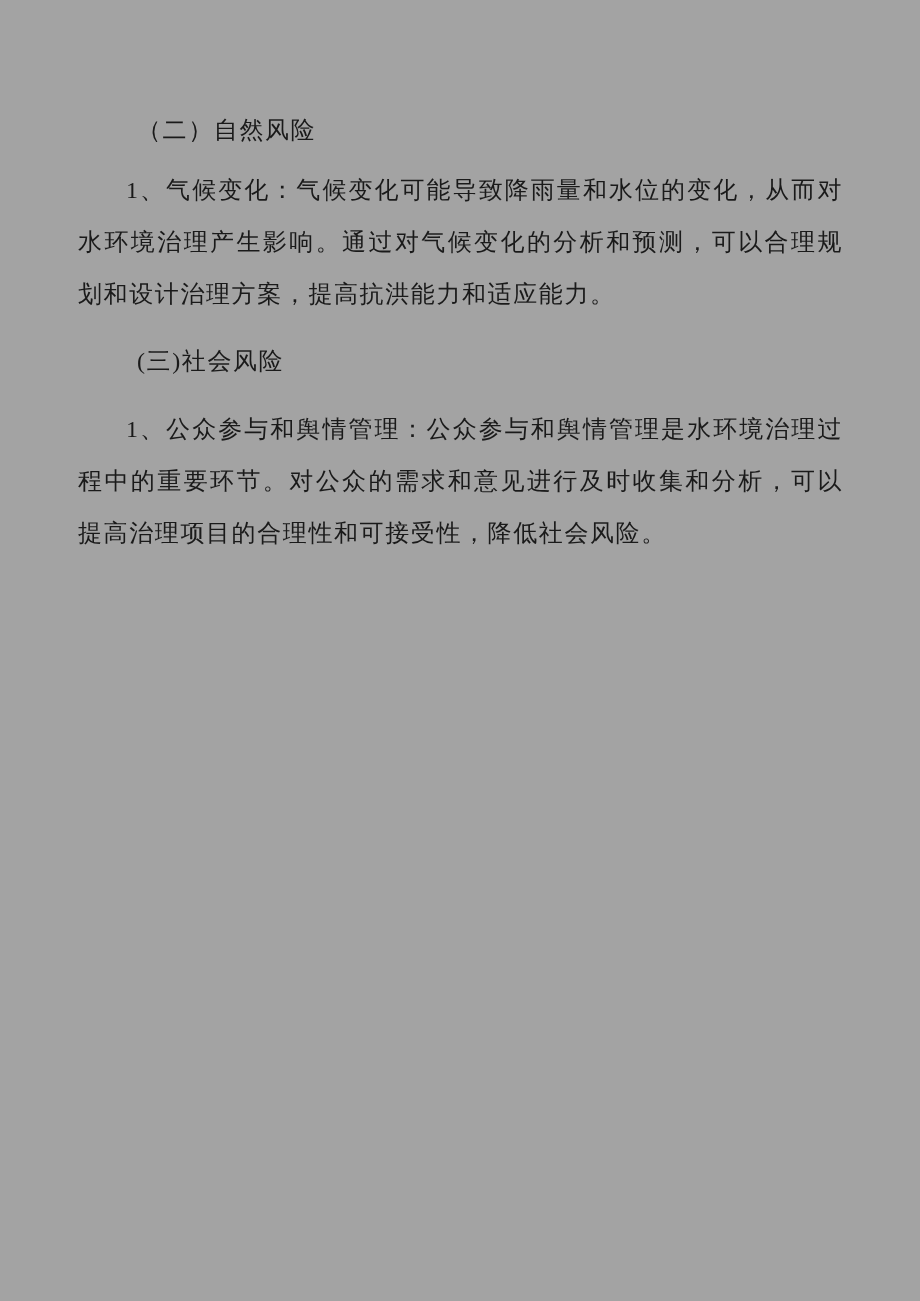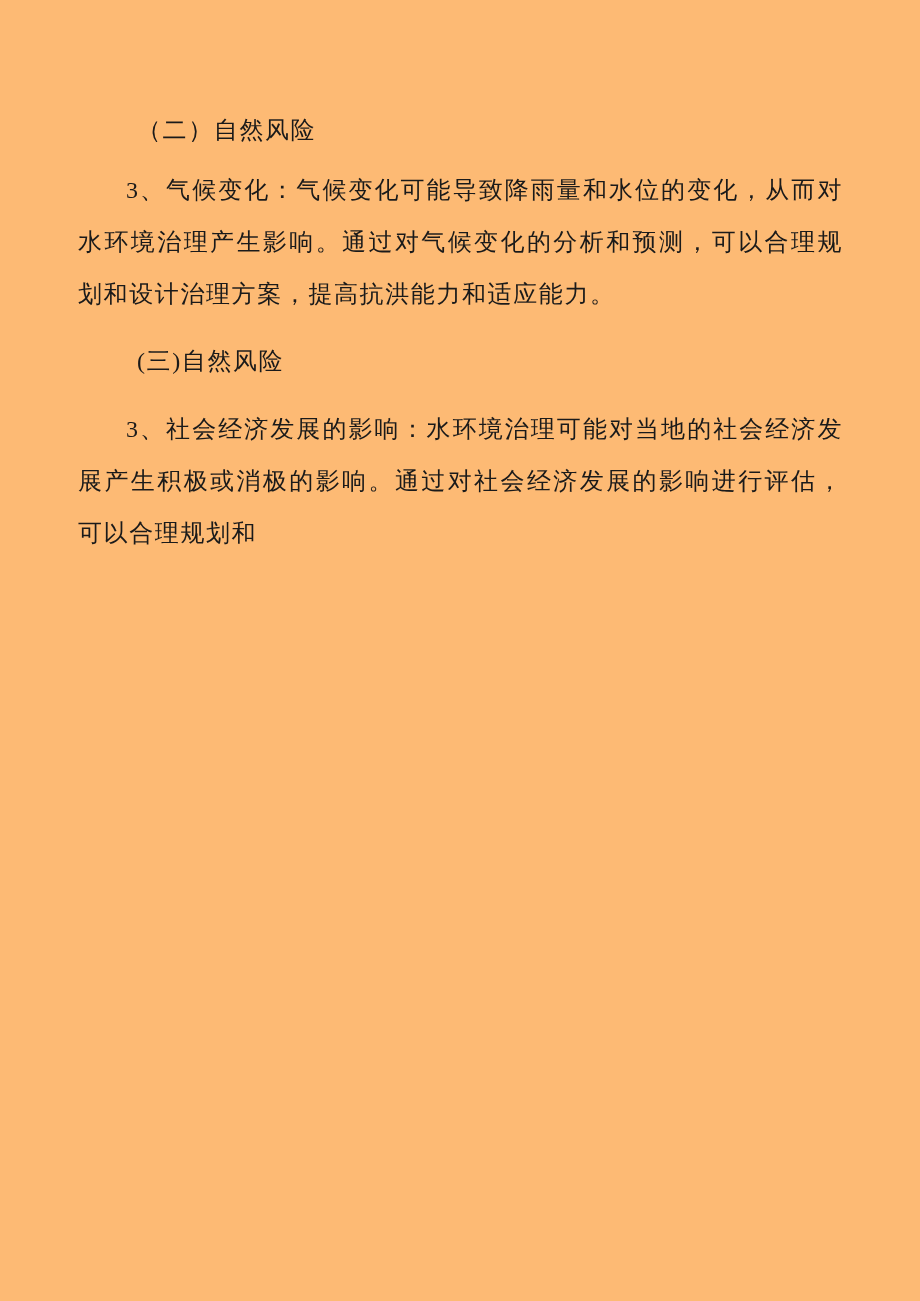--- a/index.html
+++ b/index.html
@@ -5,21 +5,21 @@
   html, body {
     margin: 0;
     padding: 0;
     background: #ffffff;
   }
   .page {
     position: relative;
     width: 920px;
     height: 1301px;
     box-sizing: border-box;
-    background: #fdba74;
+    background: #a3a3a3;
     padding: 104px 77px 40px 78px;
     overflow: hidden;
     font-family: "Liberation Serif", serif;
     font-size: 24px;
     color: #1a1a1a;
   }
   .doc-body {
     width: 100%;
   }
   .doc-paragraph {
@@ -38,17 +38,17 @@
     margin-top: 0;
     margin-bottom: 8px;
   }
 </style>
 </head>
 <body>
 
 <div class="page">
   <div class="doc-body">
       <p class="doc-paragraph doc-heading">（二）自然风险</p>
-      <p class="doc-paragraph">3、气候变化：气候变化可能导致降雨量和水位的变化，从而对水环境治理产生影响。通过对气候变化的分析和预测，可以合理规划和设计治理方案，提高抗洪能力和适应能力。</p>
-      <p class="doc-paragraph doc-heading">(三)自然风险</p>
-      <p class="doc-paragraph">3、社会经济发展的影响：水环境治理可能对当地的社会经济发展产生积极或消极的影响。通过对社会经济发展的影响进行评估，可以合理规划和</p>
+      <p class="doc-paragraph">1、气候变化：气候变化可能导致降雨量和水位的变化，从而对水环境治理产生影响。通过对气候变化的分析和预测，可以合理规划和设计治理方案，提高抗洪能力和适应能力。</p>
+      <p class="doc-paragraph doc-heading">(三)社会风险</p>
+      <p class="doc-paragraph">1、公众参与和舆情管理：公众参与和舆情管理是水环境治理过程中的重要环节。对公众的需求和意见进行及时收集和分析，可以提高治理项目的合理性和可接受性，降低社会风险。</p>
     </div>
 </div>
 
 </body></html>

